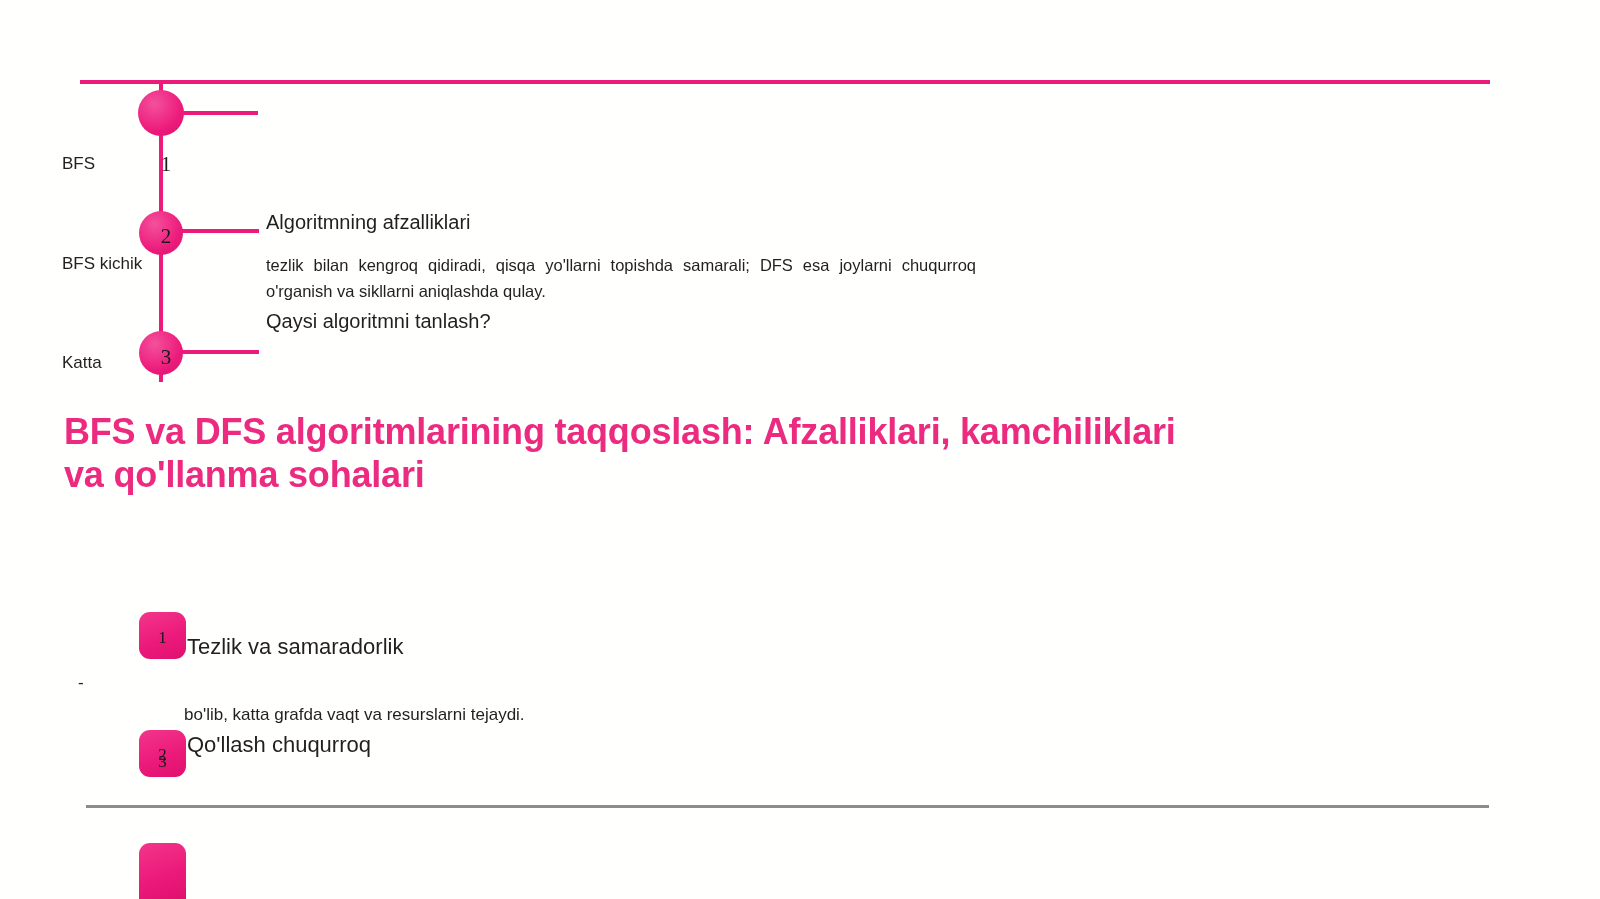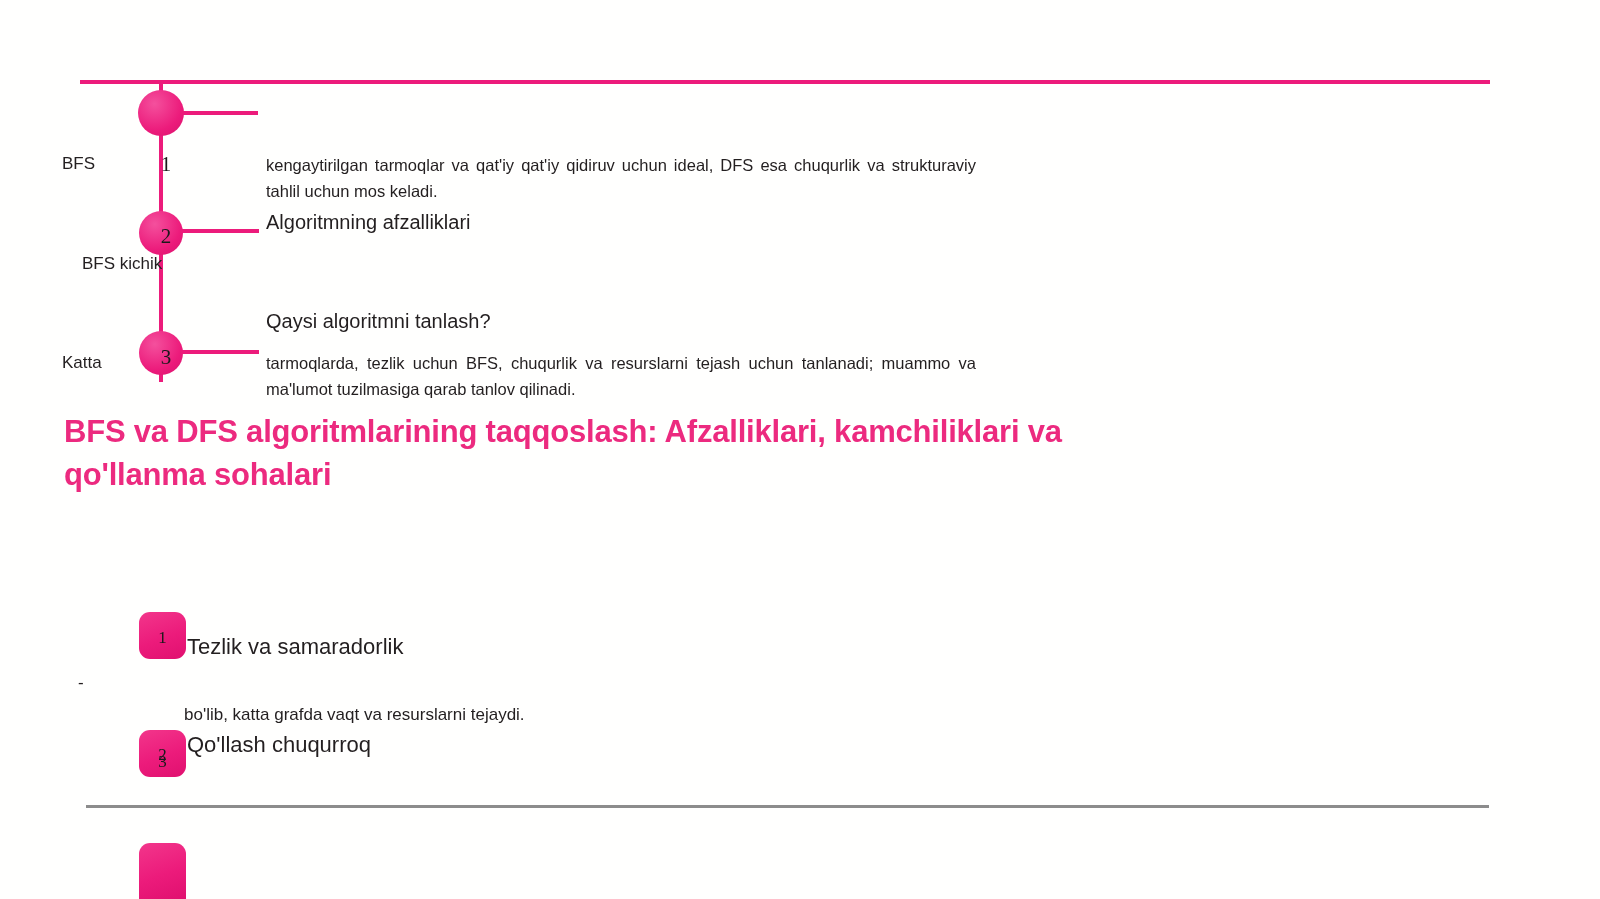--- a/index.html
+++ b/index.html
@@ -112,21 +112,21 @@
     text-align: justify;
     color: #231f20;
   }
 
   
   .main-title {
     position: absolute;
     left: 64px;
     top: 410px;
     width: 1140px;
-    font-size: 31px;
+    font-size: 36px;
     line-height: 43px;
     font-weight: bold;
     color: #ec2a7f;
     letter-spacing: -0.2px;
   }
 
   
   .sq-badge {
     position: absolute;
     left: 139px;
@@ -201,34 +201,33 @@
 <div class="slide">
 
   <div class="top-rule"></div>
 
   <div class="timeline-axis"></div>
   <div class="timeline-cap"></div>
   <div class="timeline-cap-stem"></div>
 
   <div class="node-num" style="top:152px;">1</div>
   <div class="tl-label" style="top:152px;">BFS</div>
-  <div class="tl-body" style="top:152px;">kengaytirilgan tarmoqlar va qat'iy qat'iy qidiruv uchun ideal, DFS esa chuqurlik va strukturaviy tahlil uchun mos keladi.</div>
   <div class="tl-head" style="top:211px;">Algoritmning afzalliklari</div>
 
   <div class="node" style="top:211px;"></div>
   <div class="node-stem" style="top:229px;"></div>
   <div class="node-num" style="top:224px;">2</div>
-  <div class="tl-label" style="top:252px;margin-left:20px;">BFS kichik</div>
+  <div class="tl-label" style="top:252px;">BFS kichik</div>
+  <div class="tl-body" style="top:252px;">tezlik bilan kengroq qidiradi, qisqa yo'llarni topishda samarali; DFS esa joylarni chuqurroq o'rganish va sikllarni aniqlashda qulay.</div>
   <div class="tl-head" style="top:310px;">Qaysi algoritmni tanlash?</div>
 
   <div class="node" style="top:331px;"></div>
   <div class="node-stem" style="top:350px;"></div>
   <div class="node-num" style="top:345px;">3</div>
   <div class="tl-label" style="top:351px;">Katta</div>
-  <div class="tl-body" style="top:350px;">tarmoqlarda, tezlik uchun BFS, chuqurlik va resurslarni tejash uchun tanlanadi; muammo va ma'lumot tuzilmasiga qarab tanlov qilinadi.</div>
 
   <div class="main-title">BFS va DFS algoritmlarining taqqoslash: Afzalliklari, kamchiliklari va qo'llanma sohalari</div>
 
   <div class="sq-badge" style="top:612px;"></div>
   <div class="sq-num" style="top:628px;">1</div>
   <div class="sq-head" style="top:634px;">Tezlik va samaradorlik</div>
 
   <div class="bullet-dash" style="top:673px;">-</div>
   <div class="bullet-l2" style="top:701px;">bo'lib, katta grafda vaqt va resurslarni tejaydi.</div>
 

